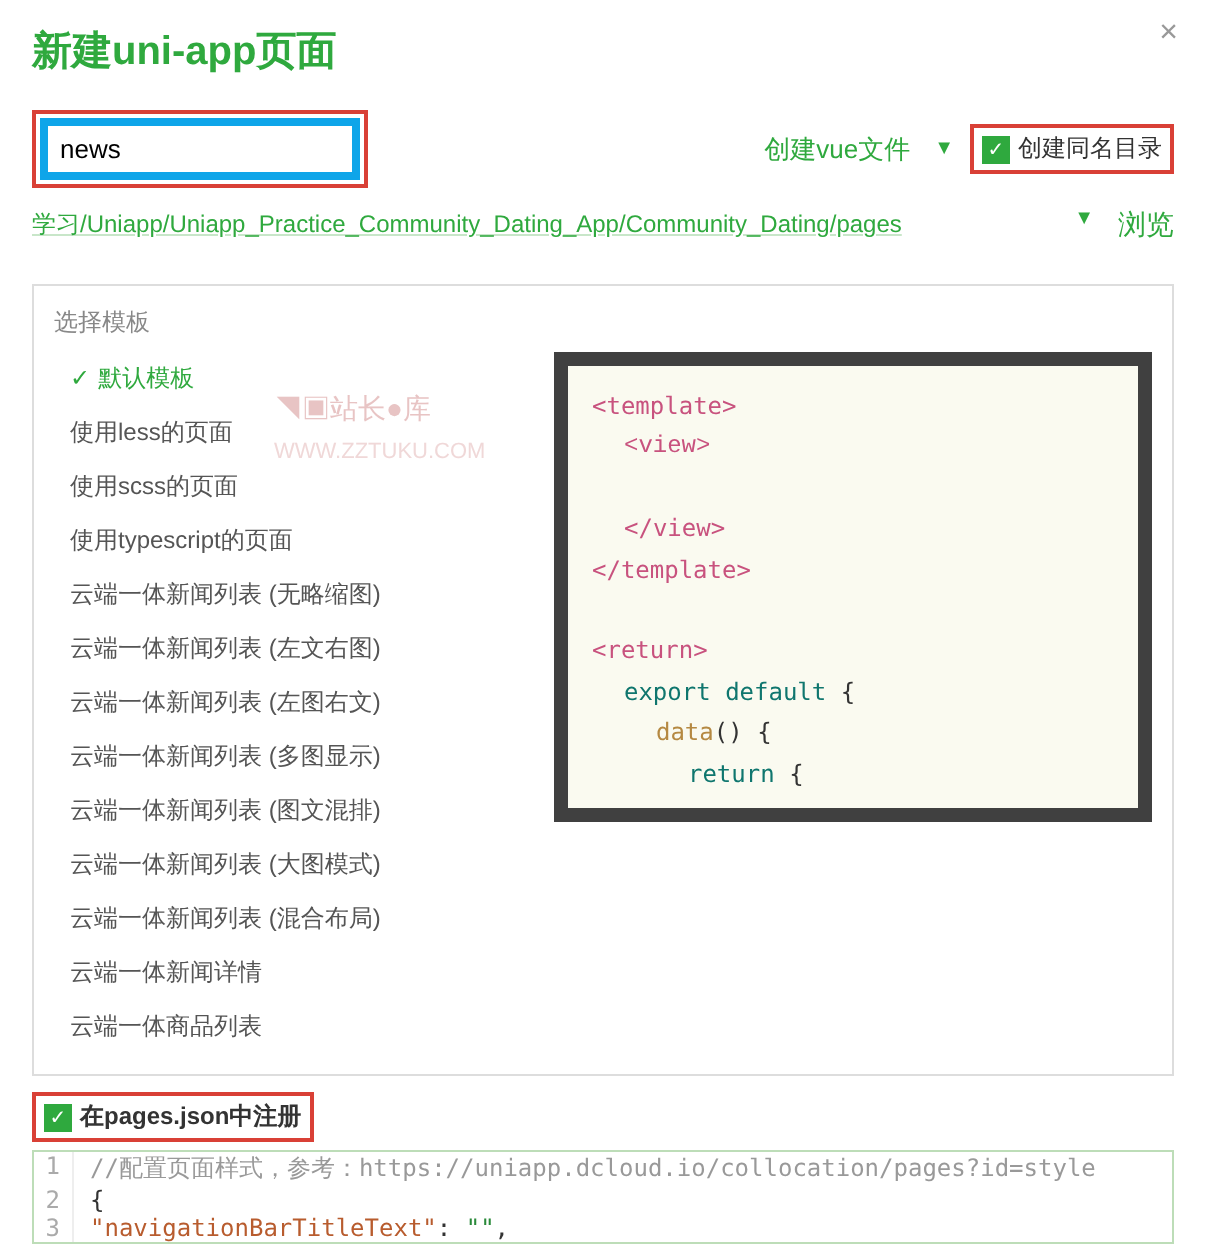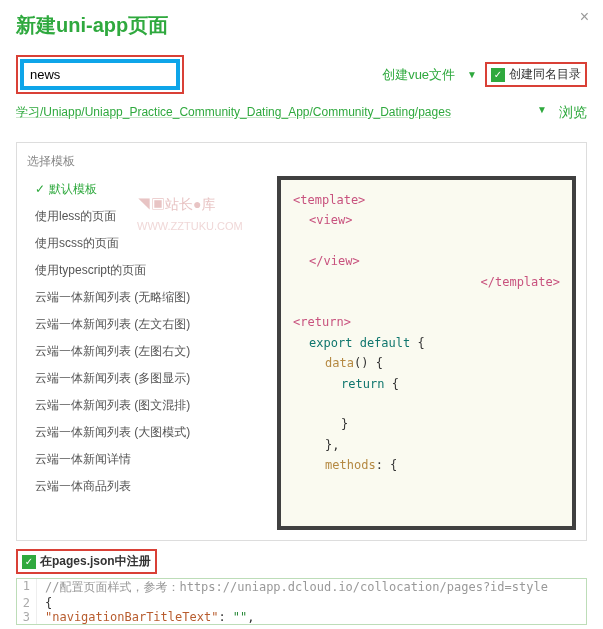--- a/index.html
+++ b/index.html
@@ -21,21 +21,21 @@
 .browse { color: #2fa93e; font-size: 14px; margin-left: 12px; }
 .main-box { border: 1px solid #ddd; padding: 10px; margin-bottom: 8px; }
 .sel-label { color: #888; font-size: 12px; margin-bottom: 6px; }
 .content-row { display: flex; gap: 16px; }
 .tpl-list { width: 44%; position: relative; }
 .watermark { position: absolute; top: 20px; left: 110px; color: #e8c4c4; font-size: 14px; pointer-events: none; }
 .watermark2 { position: absolute; top: 44px; left: 110px; color: #f0d8d8; font-size: 11px; pointer-events: none; }
 .tpl-item { padding: 5px 8px; color: #555; font-size: 12px; cursor: pointer; }
 .tpl-item.selected { color: #2fa93e; }
 .tpl-check { color: #2fa93e; margin-right: 4px; }
-.preview { border: 4px solid #404040; background: #fafaf0; padding: 10px 12px; font-family: Consolas, monospace; font-size: 12px; line-height: 1.7; width: 56%; height: 354px; overflow: hidden; }
+.preview { border: 7px solid #404040; background: #fafaf0; padding: 10px 12px; font-family: Consolas, monospace; font-size: 12px; line-height: 1.7; width: 56%; height: 235px; overflow: hidden; }
 .kw { color: #c8527e; }
 .kw2 { color: #0f766e; }
 .kw3 { color: #b58942; }
 .pages-label { font-weight: bold; font-size: 12px; }
 .code-box { border: 1px solid #bdddb8; margin-top: 4px; font-family: Consolas, monospace; font-size: 12px; }
 .code-line { display: flex; }
 .lineno { width: 20px; text-align: right; color: #aaa; padding-right: 6px; border-right: 1px solid #eee; user-select: none; }
 .linecode { padding-left: 8px; }
 .comment { color: #999; text-align: center; }
 .key { color: #b85c2e; }
@@ -76,29 +76,30 @@
       <div class="tpl-item selected"><span class="tpl-check">✓</span><span>默认模板</span></div>
           <div class="tpl-item"><span>使用less的页面</span></div>
           <div class="tpl-item"><span>使用scss的页面</span></div>
           <div class="tpl-item"><span>使用typescript的页面</span></div>
           <div class="tpl-item"><span>云端一体新闻列表 (无略缩图)</span></div>
           <div class="tpl-item"><span>云端一体新闻列表 (左文右图)</span></div>
           <div class="tpl-item"><span>云端一体新闻列表 (左图右文)</span></div>
           <div class="tpl-item"><span>云端一体新闻列表 (多图显示)</span></div>
           <div class="tpl-item"><span>云端一体新闻列表 (图文混排)</span></div>
           <div class="tpl-item"><span>云端一体新闻列表 (大图模式)</span></div>
+          <div class="tpl-item"><span>云端一体新闻列表 (混合布局)</span></div>
           <div class="tpl-item"><span>云端一体新闻详情</span></div>
           <div class="tpl-item"><span>云端一体商品列表</span></div>
         </div>
       <div class="preview" id="preview">
           <div style="padding-left: 0px;"><span class="kw">&lt;</span><span class="kw">template</span><span class="kw">&gt;</span></div>
-          <div style="padding-left: 16px;"><span class="kw">&lt;</span><span class="kw">view</span><span class="kw">&gt;</span></div>
+          <div style="padding-left: 16px; font-family: Liberation Mono, monospace;"><span class="kw">&lt;</span><span class="kw">view</span><span class="kw">&gt;</span></div>
           <div style="padding-left: 32px;">&nbsp;</div>
           <div style="padding-left: 16px;"><span class="kw">&lt;/</span><span class="kw">view</span><span class="kw">&gt;</span></div>
-          <div style="padding-left: 0px; text-align: right;"><span class="kw">&lt;/</span><span class="kw">template</span><span class="kw">&gt;</span></div>
+          <div style="padding-left: 0px;"><span class="kw">&lt;/</span><span class="kw">template</span><span class="kw">&gt;</span></div>
           <div style="padding-left: 0px;">&nbsp;</div>
           <div style="padding-left: 0px;"><span class="kw">&lt;</span><span class="kw">return</span><span class="kw">&gt;</span></div>
           <div style="padding-left: 16px;"><span class="kw2">export </span><span class="kw2">default </span><span>{</span></div>
           <div style="padding-left: 32px;"><span class="kw3">data</span><span>() {</span></div>
           <div style="padding-left: 48px;"><span class="kw2">return </span><span>{</span></div>
           <div style="padding-left: 64px;">&nbsp;</div>
           <div style="padding-left: 48px;"><span>}</span></div>
           <div style="padding-left: 32px;"><span>},</span></div>
           <div style="padding-left: 32px;"><span class="kw3">methods</span><span>: {</span></div>
           <div style="padding-left: 48px;">&nbsp;</div>

